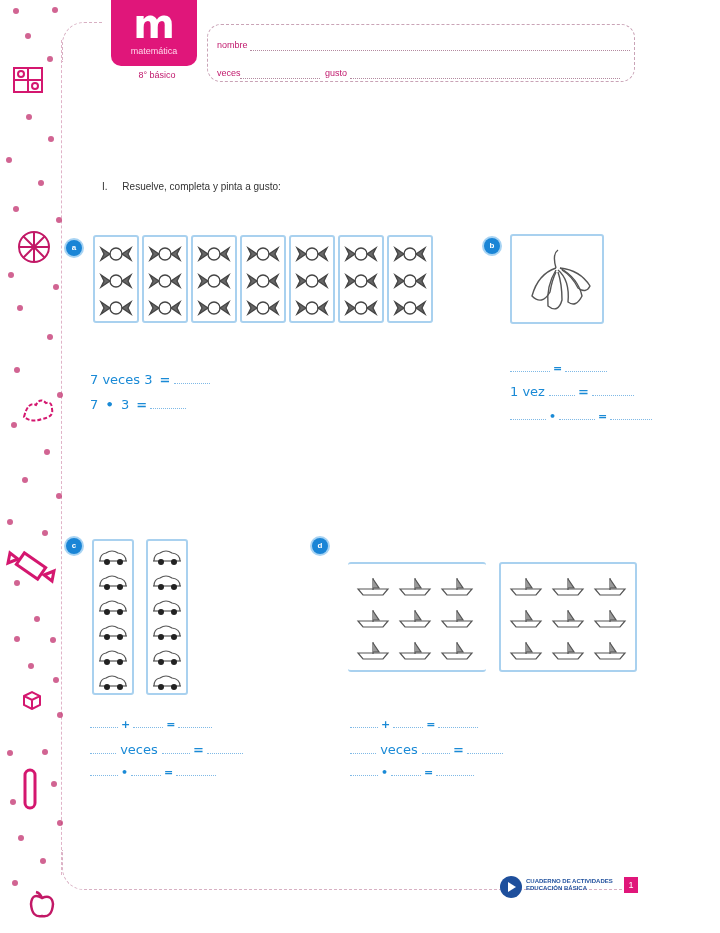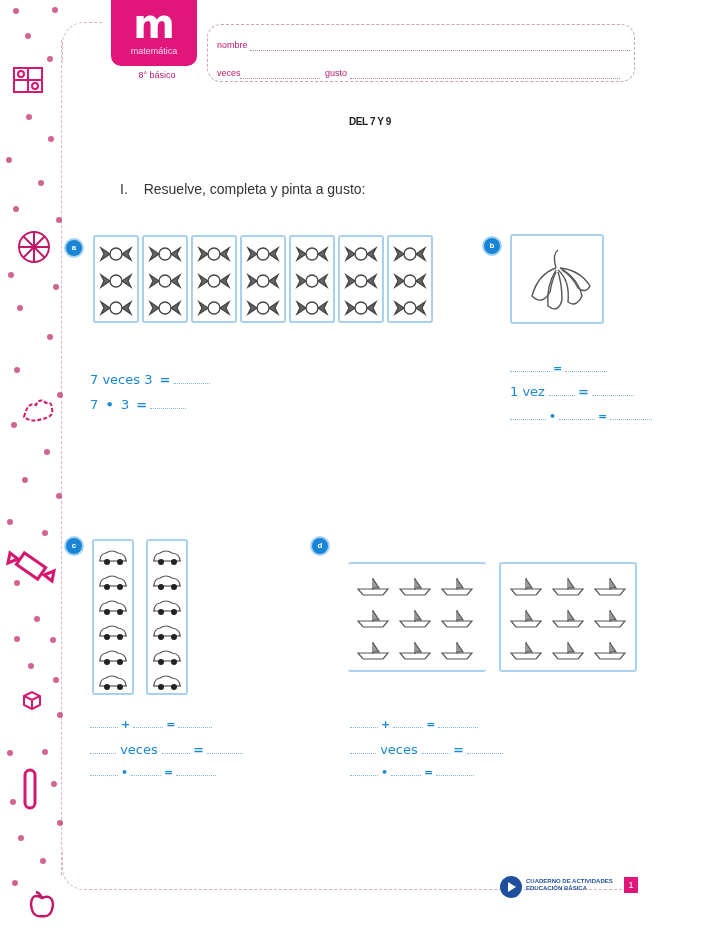--- a/index.html
+++ b/index.html
@@ -19,21 +19,21 @@
   .logo .sub { font-size: 9px; line-height: 10px; display:block; color:#ffd6ea; }
   .grade { position: absolute; left: 117px; top: 70px; width: 80px; text-align: center; font-size: 9px; color: #c0186c; }
 
   
   .hdr-box { position: absolute; left: 207px; top: 24px; width: 428px; height: 58px; border: 1px dashed #c9a3b6; border-radius: 14px; }
   .hdr-field { position: absolute; font-size: 9px; color: #c0186c; }
   .hdr-line { position: absolute; border-bottom: 1px dotted #b38aa0; height: 1px; }
 
   
   .title { position: absolute; left: 90px; top: 113px; width: 560px; text-align: center; font-size: 10px; font-weight: bold; letter-spacing: -0.4px; line-height: 17px; color: #1d1d1d; }
-  .instruction { position: absolute; left: 120px; top: 181px; font-size: 14px; color: #333; }
+  .instruction { position: absolute; left: 102px; top: 181px; font-size: 10px; color: #333; }
   .instruction .num { margin-right: 12px; }
 
   
   .badge { position: absolute; width: 16px; height: 16px; border-radius: 50%; background: #1a85d6; box-shadow: 0 0 0 2px #a7d3f3; color: #fff; font-size: 8px; font-weight: bold; text-align: center; line-height: 16px; }
 
   
   .pbox { position: absolute; border: 2px solid #a9d1ef; border-radius: 3px; background: #fff; }
   .cell { position: absolute; display: flex; align-items: center; justify-content: center; }
 
   
@@ -146,21 +146,20 @@
 
 <div class="hdr-box"></div>
 <span class="hdr-field" style="left:217px;top:40px">nombre</span>
 <div class="hdr-line" style="left:250px;top:50px;width:380px"></div>
 <span class="hdr-field" style="left:217px;top:68px">veces</span>
 <div class="hdr-line" style="left:240px;top:78px;width:80px"></div>
 <span class="hdr-field" style="left:325px;top:68px">gusto</span>
 <div class="hdr-line" style="left:350px;top:78px;width:270px"></div>
 
 <div class="title">
-  <div>DEL 7 Y 9</div>
 </div>
 
 <div class="instruction">
   <span class="num">I.</span>
   <span>Resuelve, completa y pinta a gusto:</span>
 </div>
 
 <div class="badge" style="left:66px;top:240px">a</div>
 <div id="sec-a">
     <div class="pbox" style="left: 93px; top: 235px; width: 46px; height: 88px;">

